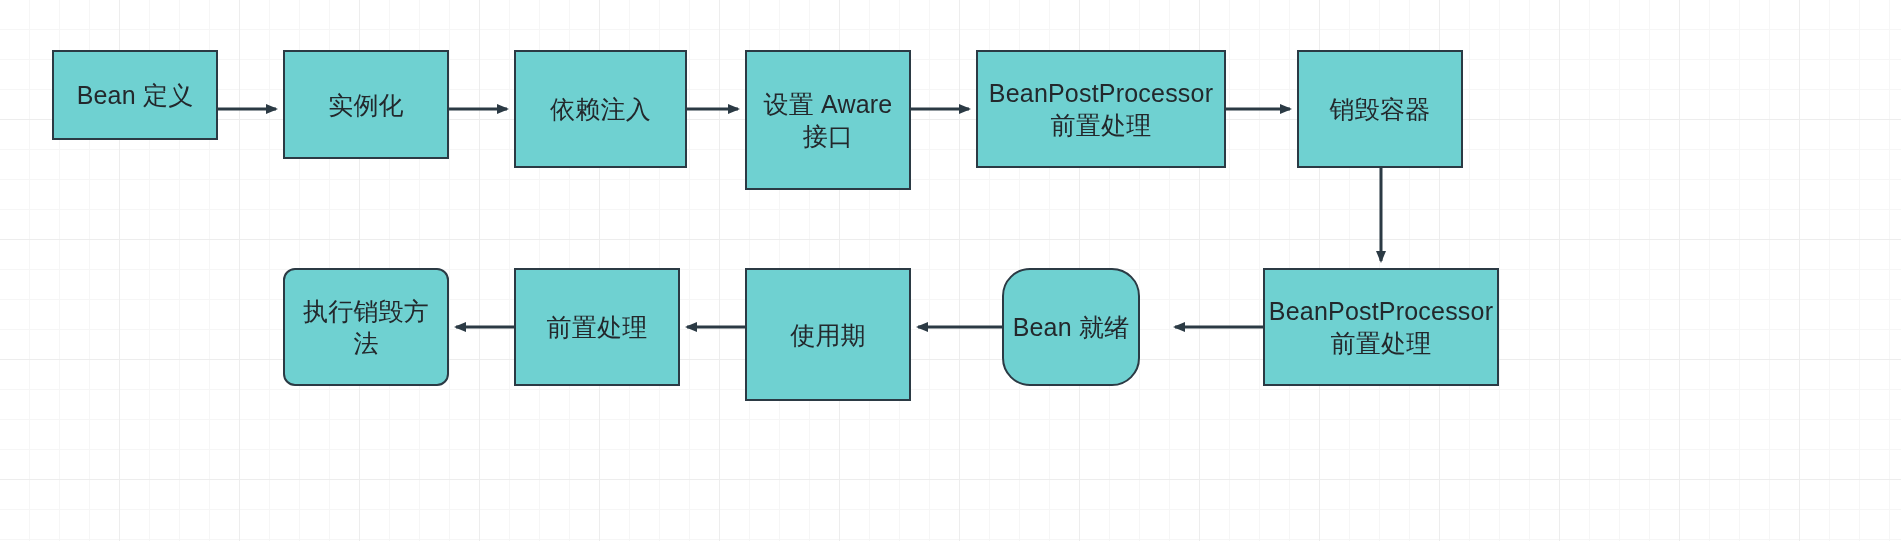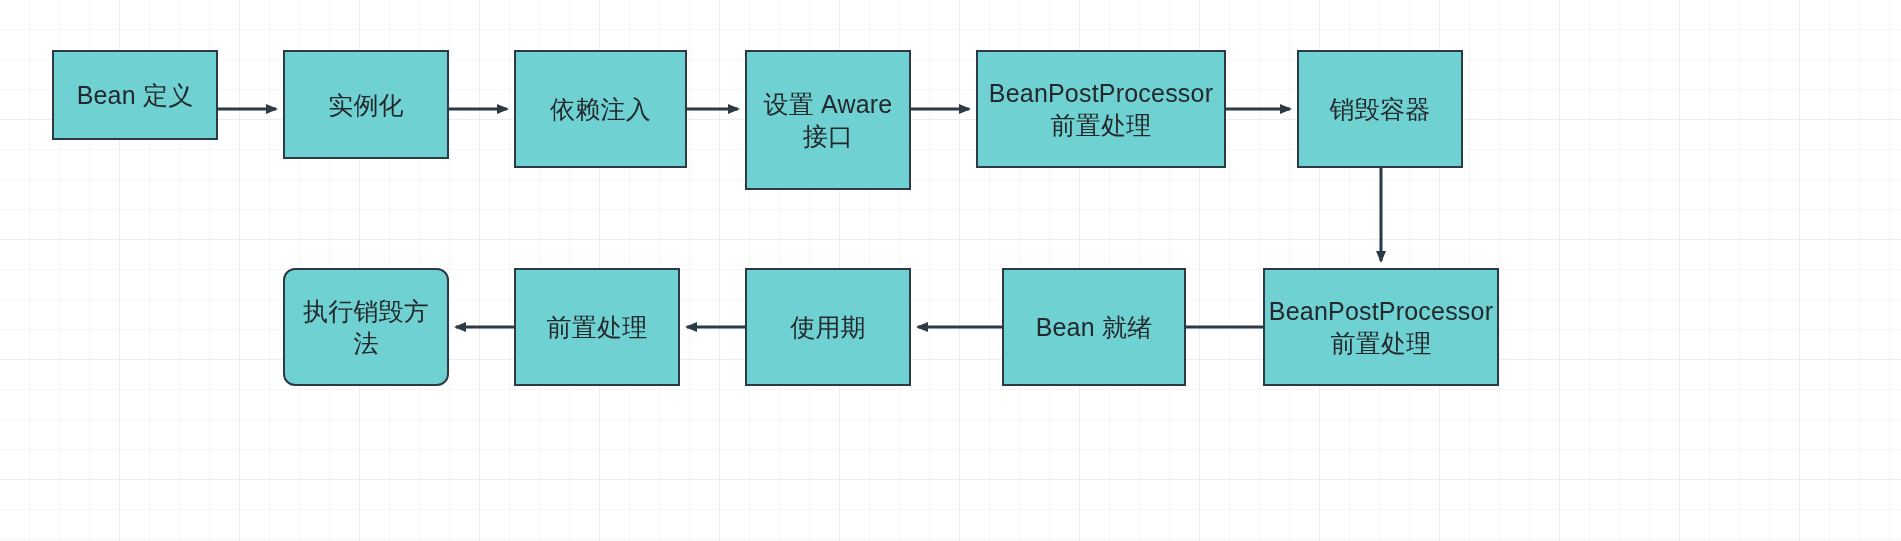--- a/index.html
+++ b/index.html
@@ -78,18 +78,18 @@
   <div class="node" style="left:283px;top:50px;width:166px;height:109px;">实例化</div>
   <div class="node" style="left:514px;top:50px;width:173px;height:118px;">依赖注入</div>
   <div class="node" style="left:745px;top:50px;width:166px;height:140px;">设置 Aware
 接口</div>
   <div class="node" style="left:976px;top:50px;width:250px;height:118px;">BeanPostProcessor
 前置处理</div>
   <div class="node" style="left:1297px;top:50px;width:166px;height:118px;">销毁容器</div>
 
   <div class="node" style="left:1263px;top:268px;width:236px;height:118px;">BeanPostProcessor
 前置处理</div>
-  <div class="node" style="left:1002px;top:268px;width:184px;height:118px;">Bean 就绪</div>
-  <div class="node" style="left:745px;top:268px;width:166px;height:118px;">使用期</div>
+  <div class="node" style="left:1002px;top:268px;width:138px;height:118px;border-radius:28px;">Bean 就绪</div>
+  <div class="node" style="left:745px;top:268px;width:166px;height:133px;">使用期</div>
   <div class="node" style="left:514px;top:268px;width:166px;height:118px;">前置处理</div>
   <div class="node" style="left:283px;top:268px;width:166px;height:118px;border-radius:12px;">执行销毁方法</div>
 
 </div>
 
 </body></html>

